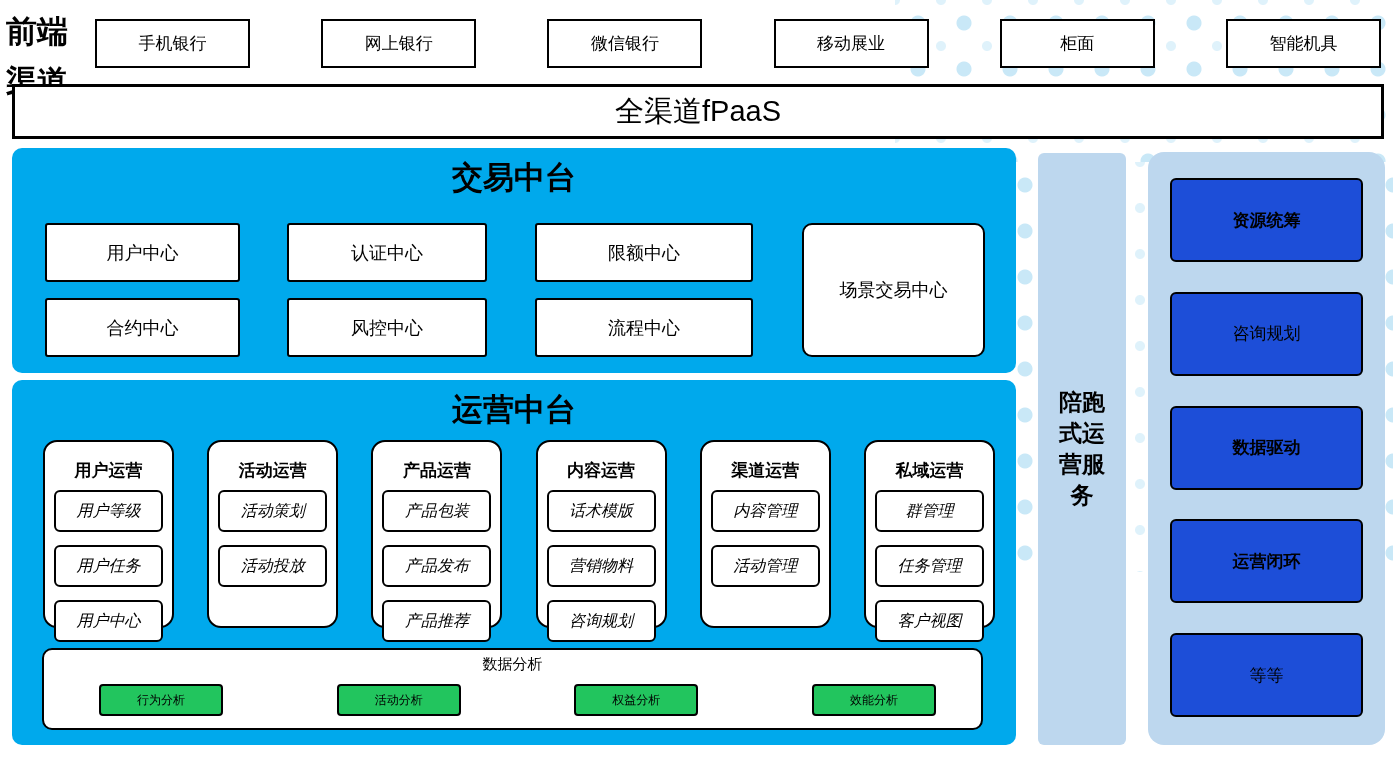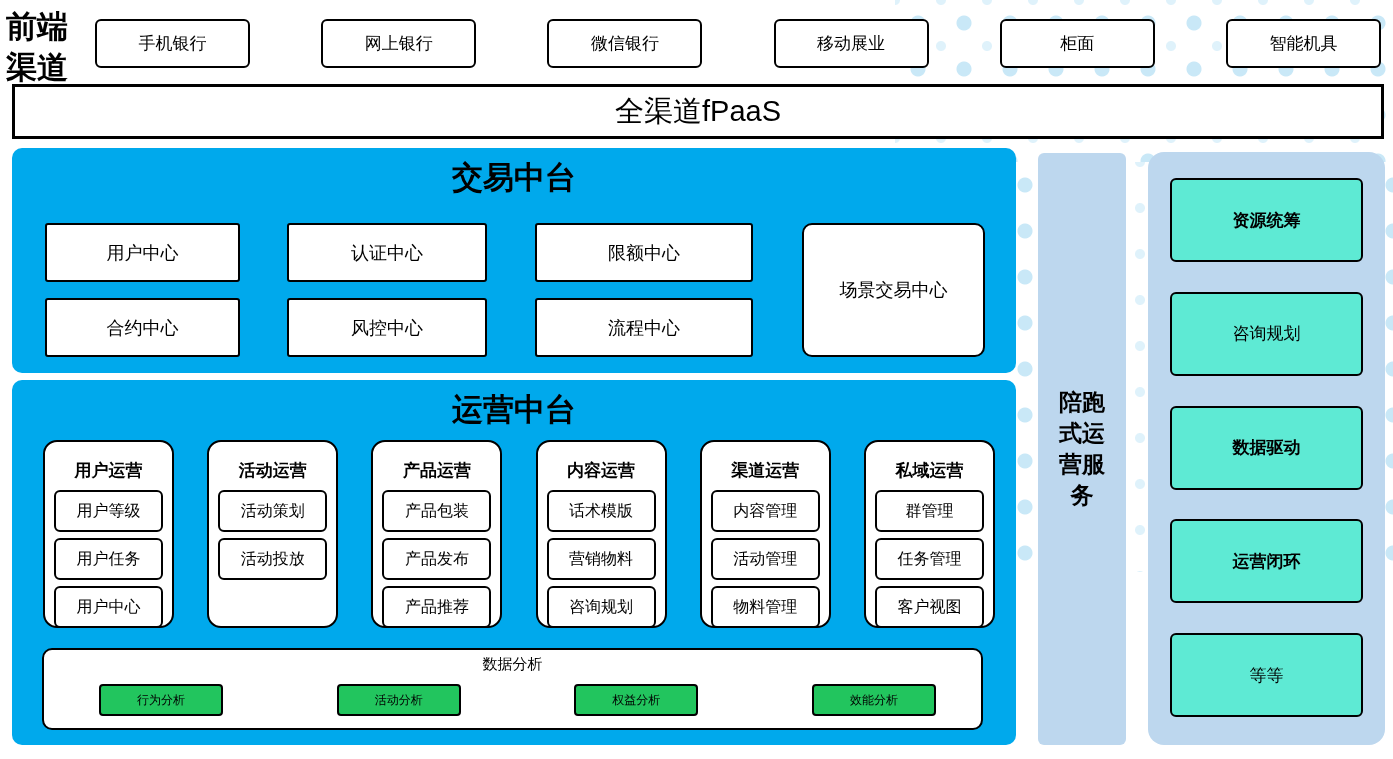--- a/index.html
+++ b/index.html
@@ -25,32 +25,32 @@
   }
   .dots-top   { left:895px;  top:0;     width:498px; height:162px; }
   .dots-right { left:1002px; top:162px; width:391px; height:410px; }
 
   .layer { z-index:1; }
 
   
   .frontend-label {
     left:6px; top:6px; width:86px;
     font-family:"DejaVu Serif", serif;
-    font-weight:bold; font-size:31px; line-height:41px;
+    font-weight:bold; font-size:31px; line-height:50px;
     white-space:pre-line; text-align:left;
   }
 
   
   .channels-row {
     left:95px; top:19px; width:1286px; height:49px;
     display:flex; justify-content:space-between;
   }
   .channel-box {
     width:155px; height:49px;
-    background:#fff; border:2px solid #000; border-radius:6px;
+    background:#fff; border:2px solid #000; border-radius:0;
     display:flex; align-items:center; justify-content:center;
     font-size:17px;
   }
 
   
   .fpaas-bar {
     left:12px; top:84px; width:1372px; height:55px;
     background:#fff; border:3px solid #000;
     display:flex; align-items:center; justify-content:center;
     font-size:29px;
@@ -87,21 +87,21 @@
   .cards {
     position:absolute; left:31px; top:60px; width:952px; height:188px;
     display:flex; justify-content:space-between;
   }
   .card {
     width:131px; height:188px;
     background:#fff; border:2px solid #000; border-radius:14px;
     padding-top:17px;
   }
   .card-header { text-align:center; font-size:17px; font-weight:bold; }
-  .card-items { display:flex; flex-direction:column; gap:6px; padding:8px 9px 0; }
+  .card-items { display:flex; flex-direction:column; gap:13px; padding:8px 9px 0;font-style:italic; }
   .card-item {
     height:42px; background:#fff; border:2px solid #000; border-radius:6px;
     display:flex; align-items:center; justify-content:center; font-size:16px;
   }
 
   
   .analysis {
     position:absolute; left:30px; top:268px; width:941px; height:82px;
     background:#fff; border:2px solid #000; border-radius:10px;
   }
@@ -128,21 +128,21 @@
   }
 
   
   .services-panel {
     left:1148px; top:152px; width:237px; height:593px;
     background:var(--panel-light-blue); border-radius:16px;
     padding:26px 22px 28px;
     display:flex; flex-direction:column; justify-content:space-between;
   }
   .service-box {
-    height:84px; background:#5eead4; border:2px solid #000; border-radius:6px;
+    height:84px; background:#1d4ed8; border:2px solid #000; border-radius:6px;
     display:flex; align-items:center; justify-content:center; font-size:17px;
   }
   .service-box.bold { font-weight:bold; }
 </style>
 </head>
 <body style="--platform-blue: #00A9EC; --panel-light-blue: #BDD7EE; --dot-blue: #C9E8F7; --dot-blue-light: #DFF2FB;">
 
 <div class="dots dots-top"></div>
 <div class="dots dots-right"></div>
 
@@ -204,21 +204,20 @@
         <div class="card-item">话术模版</div>
         <div class="card-item">营销物料</div>
         <div class="card-item">咨询规划</div>
       </div>
     </div>
     <div class="card">
       <div class="card-header">渠道运营</div>
       <div class="card-items">
         <div class="card-item">内容管理</div>
         <div class="card-item">活动管理</div>
-        <div class="card-item">物料管理</div>
       </div>
     </div>
     <div class="card">
       <div class="card-header">私域运营</div>
       <div class="card-items">
         <div class="card-item">群管理</div>
         <div class="card-item">任务管理</div>
         <div class="card-item">客户视图</div>
       </div>
     </div>

